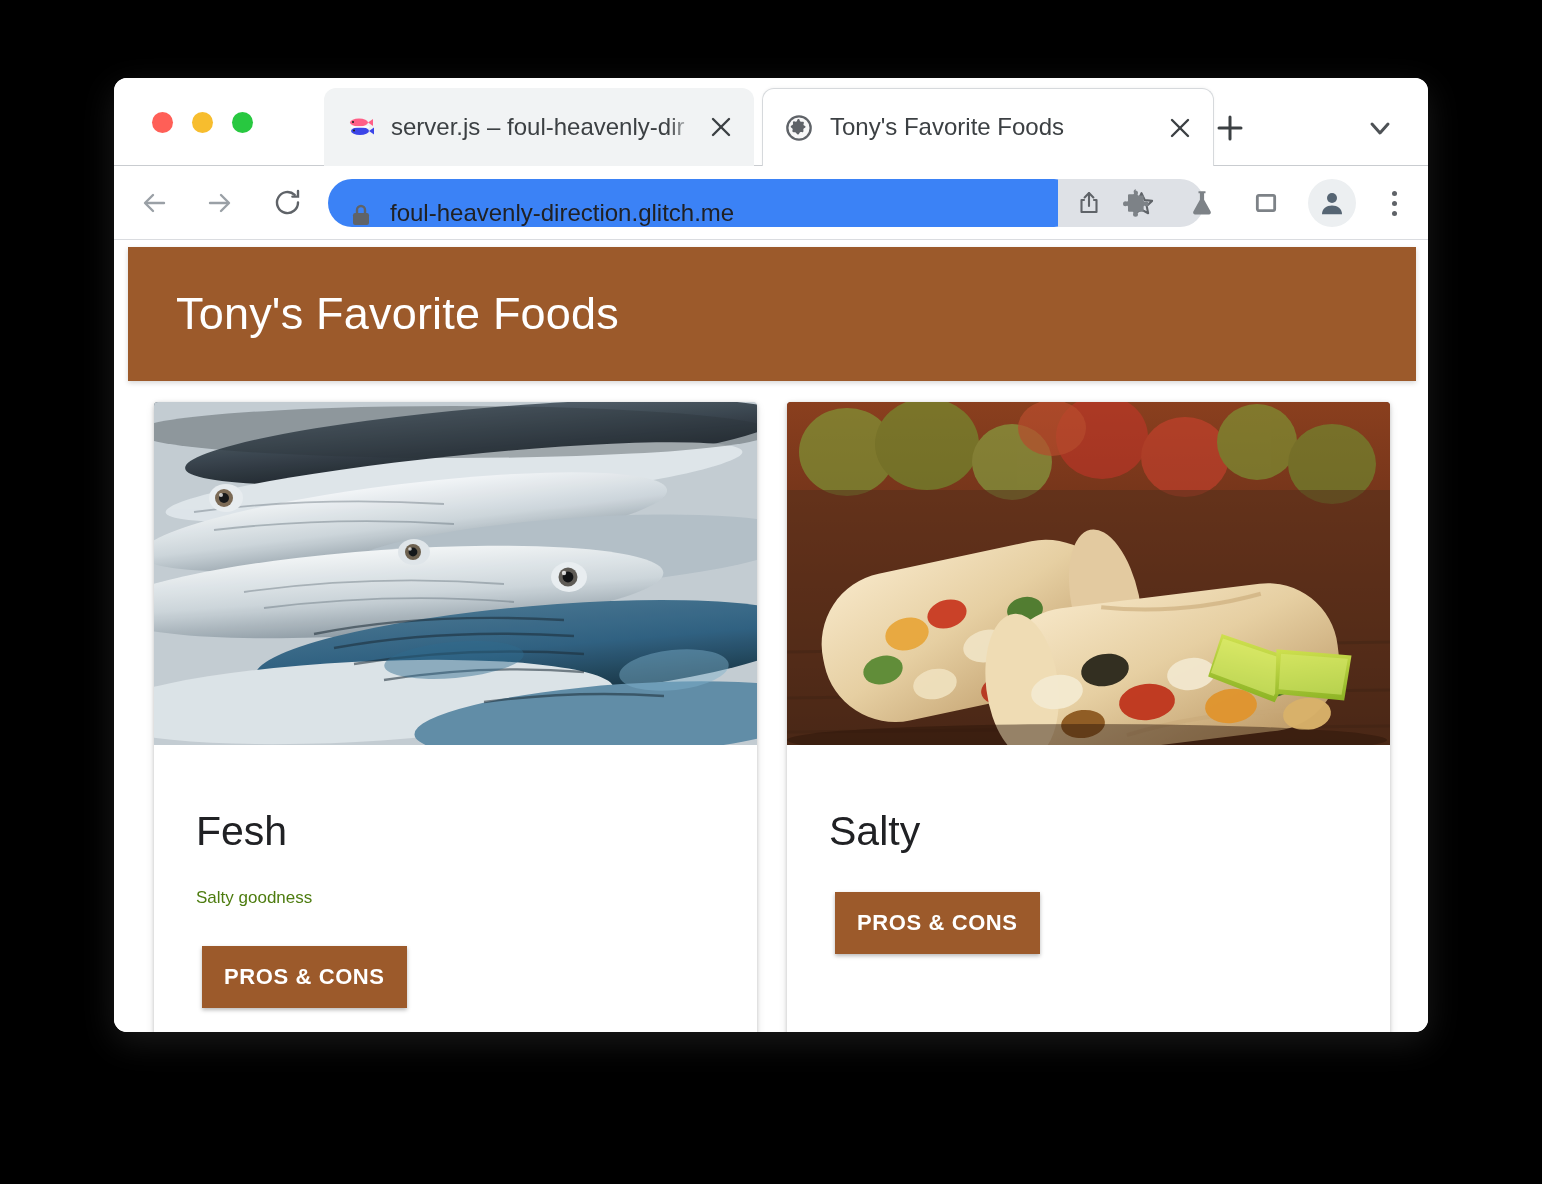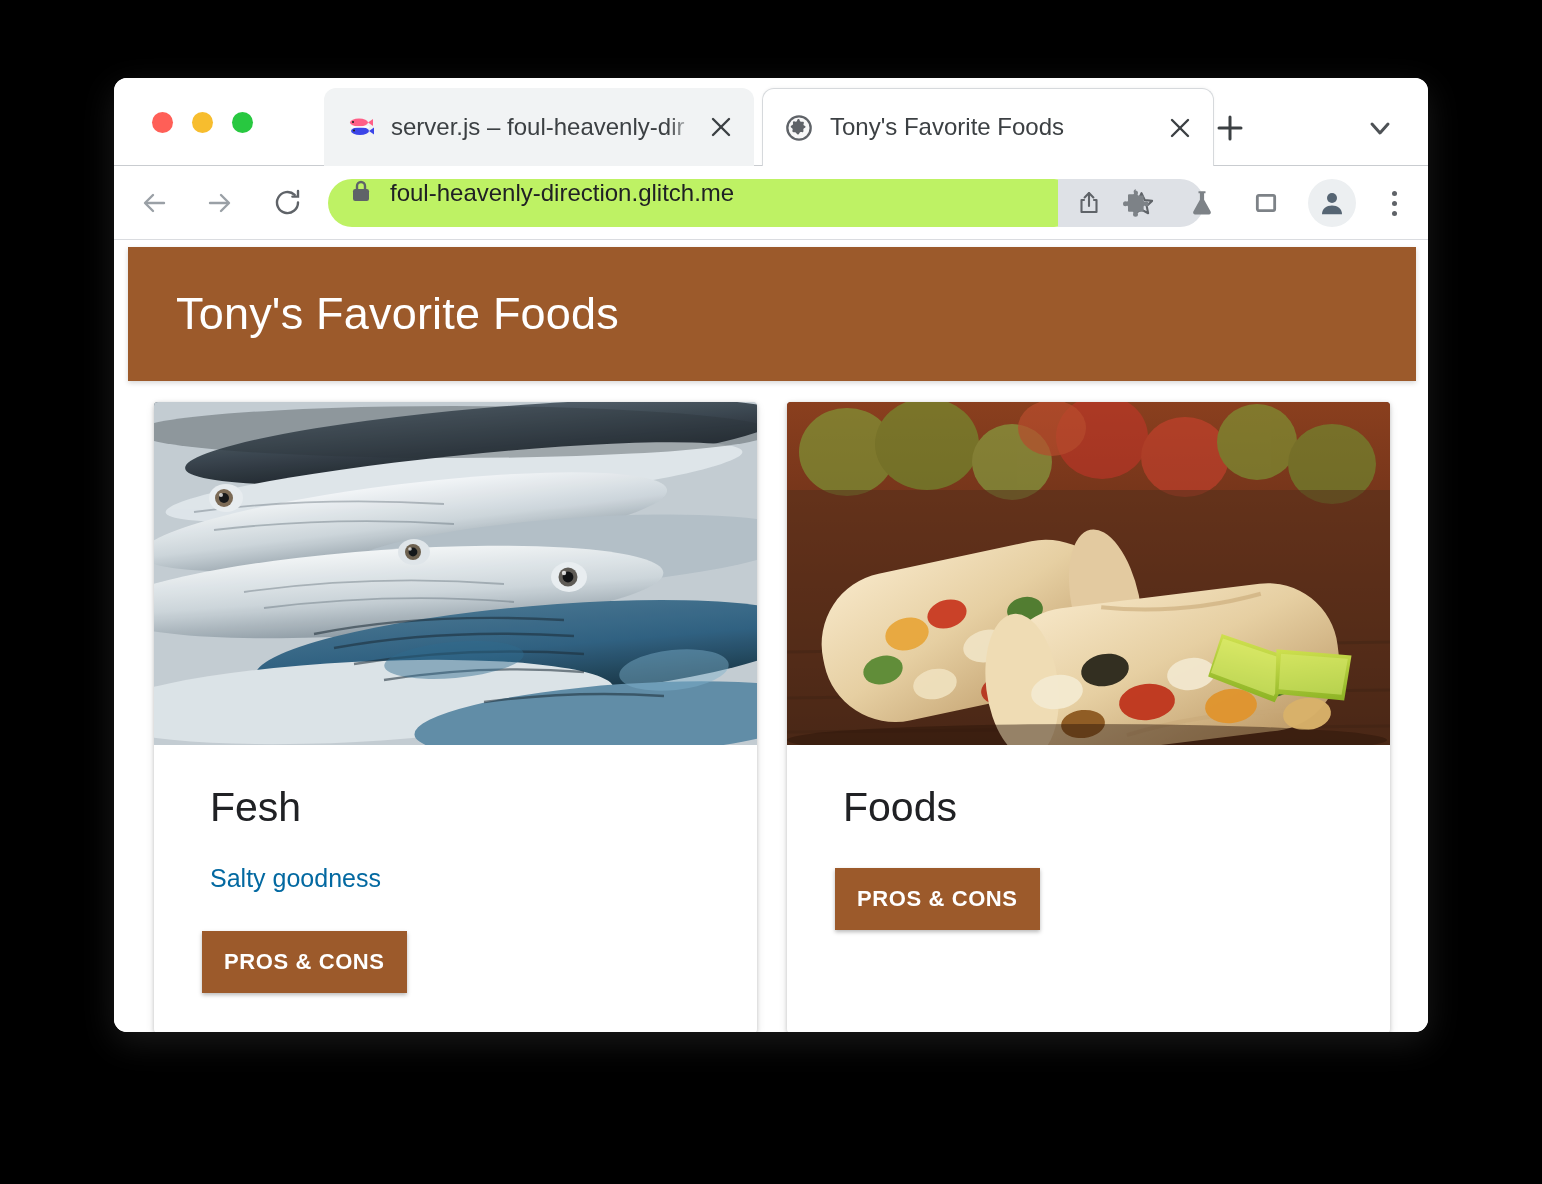--- a/index.html
+++ b/index.html
@@ -104,23 +104,23 @@
     width: 46px; height: 46px;
     margin-left: 18px;
     display: flex; align-items: center; justify-content: center;
     color: #9aa0a6;
   }
   #reload-button { color: #5f6368; margin-left: 22px; }
   #omnibox {
     position: absolute;
     left: 214px; top: 13px;
     width: 750px; height: 48px;
-    background: #bef264;
+    background: #3b82f6;
     border-radius: 24px;
-    display: flex; align-items: flex-start;
+    display: flex; align-items: flex-end;
     padding-left: 22px;
   }
   #lock-icon { width: 22px; flex: 0 0 22px; display: flex; align-items: center; }
   #url-text {
     margin-left: 18px;
     font-size: 24px;
     color: #202124;
     white-space: nowrap;
   }
   #omnibox-actions {
@@ -178,31 +178,31 @@
     gap: 30px;
   }
   .card {
     width: 603px;
     background: #ffffff;
     border-radius: 4px;
     box-shadow: 0 1px 4px rgba(0,0,0,0.18), 0 3px 10px rgba(0,0,0,0.10);
     overflow: hidden;
   }
   .card-media { height: 343px; width: 100%; position: relative; overflow: hidden; }
-  .card-body { padding: 40px 48px 0 56px; }
+  .card-body { padding: 40px 48px 0 42px; margin-top: 24px; }
   .card-title {
     font-size: 41px;
     font-weight: 400;
     color: #202124;
     line-height: 1.1;
   }
   .card-subtitle {
     margin-top: 34px;
-    font-size: 25px;
-    color: #0369a1;
+    font-size: 17px;
+    color: #4d7c0f;
   }
   .card-actions { padding: 38px 48px 40px 48px; }
   .pros-cons-button {
     display: inline-block;
     border: none;
     border-radius: 0;
     color: #ffffff;
     font-family: "Liberation Sans", sans-serif;
     font-size: 22px;
     font-weight: bold;
@@ -536,21 +536,21 @@
               </g>
               <g transform="rotate(-6 522 270)">
                 <path d="M492 244 L566 258 L554 302 L486 288 Z" fill="url(#blime)"></path>
                 <path d="M496 249 L562 261 L552 296 L490 284 Z" fill="#dcec74" opacity="0.5"></path>
               </g>
               <ellipse cx="300" cy="338" rx="300" ry="16" fill="#2a1409" opacity="0.45"></ellipse>
             </svg>
           </div>
         </div>
         <div class="card-body">
-          <div class="card-title">Foods</div>
+          <div class="card-title">Salty</div>
         </div>
         <div class="card-actions">
           <button class="pros-cons-button" style="background: rgb(156, 90, 43);">PROS &amp; CONS</button>
         </div>
       </div>
 
     </div>
   </div>
 </div>
 

